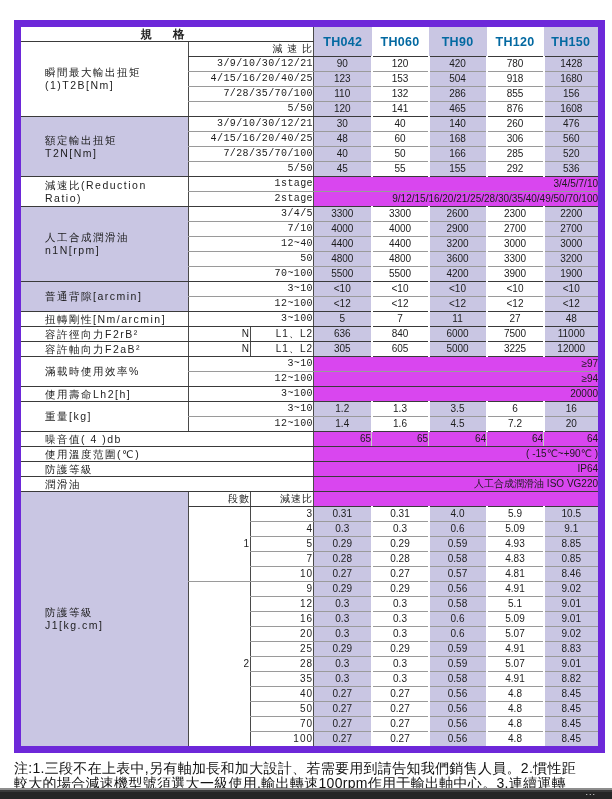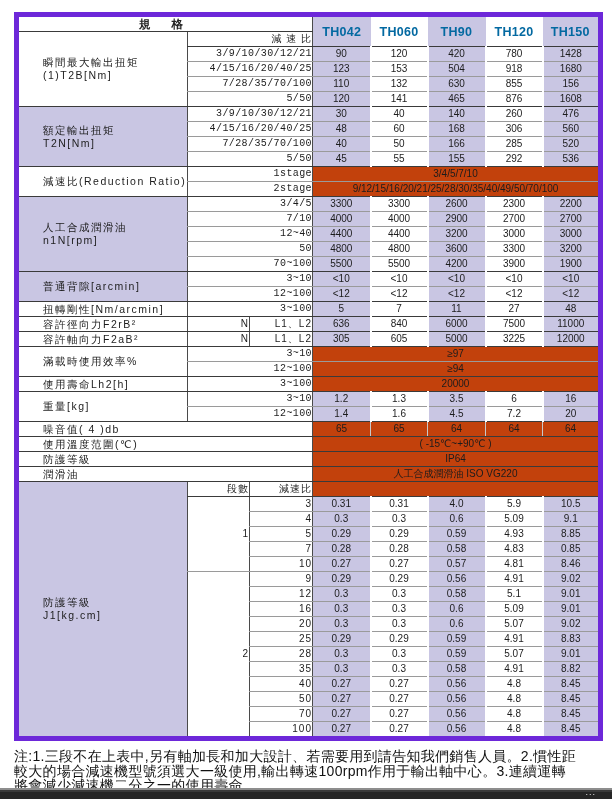--- a/index.html
+++ b/index.html
@@ -2,41 +2,41 @@
 <html><head>
 <meta charset="utf-8">
 <style>
   html,body{margin:0;padding:0;}
   body{
     width:612px;height:799px;overflow:hidden;position:relative;background:#ffffff;
     font-family:"Liberation Sans","DejaVu Sans",sans-serif;color:#1c1c1c;
   }
   table.spec{
     border-collapse:collapse;table-layout:fixed;width:584px;
-    margin:12px 0 0 14px;border:5px solid #6d28d9;
+    margin:20px 0 0 14px;border:7px solid #6d28d9;
   }
   td{
     border-bottom:1px solid #9a9a9a;height:14px;padding:0;
     font-size:10px;line-height:12px;text-align:center;vertical-align:middle;
     overflow:hidden;white-space:pre-line;
   }
   tr.sec td{border-bottom:1px solid #3a3a3a;}
   .lav{background:#c9c6e3;}
   .lab{
     text-align:left;padding-left:24px;font-size:10.5px;letter-spacing:1.5px;
     border-bottom:1px solid #3a3a3a;line-height:13px;
   }
   .sub{text-align:right;padding-left:9px;letter-spacing:0.4px;font-family:Liberation Mono, monospace;}
   .subc{text-align:right;letter-spacing:1px;}
   .vl{border-left:1px solid #4a4a4a;}
   .gap{border-left:2px solid #ffffff;}
   .dw.gap{border-left:1px solid #c9c9c9;}
   .mh{font-weight:bold;font-size:12.5px;letter-spacing:0.3px;color:#0369a1;}
   .spec-h{font-size:11.5px;letter-spacing:9px;font-weight:bold;color:#222;}
-  .sp,.dw{background:#c2410c;}
+  .sp,.dw{background:#d946ef;text-align:right;}
   .note{
     margin:8px 32px 0 14px;font-size:14px;line-height:14.5px;
     letter-spacing:0.3px;color:#111;
   }
   .bottom-strip{
     position:absolute;left:0;right:0;bottom:0;height:11px;
     background:linear-gradient(#8d8d8d 0 1.5px,#3a3a3a 1.5px 4px,#262626 4px 100%);
   }
   .bottom-strip .dots{
     position:absolute;right:16px;top:-1px;color:#e6e6e6;font-size:9px;letter-spacing:1px;
@@ -83,21 +83,21 @@
         <td class="d vl lav">123</td>
         <td class="d gap">153</td>
         <td class="d gap lav">504</td>
         <td class="d gap">918</td>
         <td class="d gap lav">1680</td>
       </tr>
       <tr>
         <td class="sub vl" colspan="2">7/28/35/70/100</td>
         <td class="d vl lav">110</td>
         <td class="d gap">132</td>
-        <td class="d gap lav">630</td>
+        <td class="d gap lav">286</td>
         <td class="d gap">855</td>
         <td class="d gap lav">156</td>
       </tr>
       <tr class="sec">
         <td class="sub vl" colspan="2">5/50</td>
         <td class="d vl lav">120</td>
         <td class="d gap">141</td>
         <td class="d gap lav">465</td>
         <td class="d gap">876</td>
         <td class="d gap lav">1608</td>

